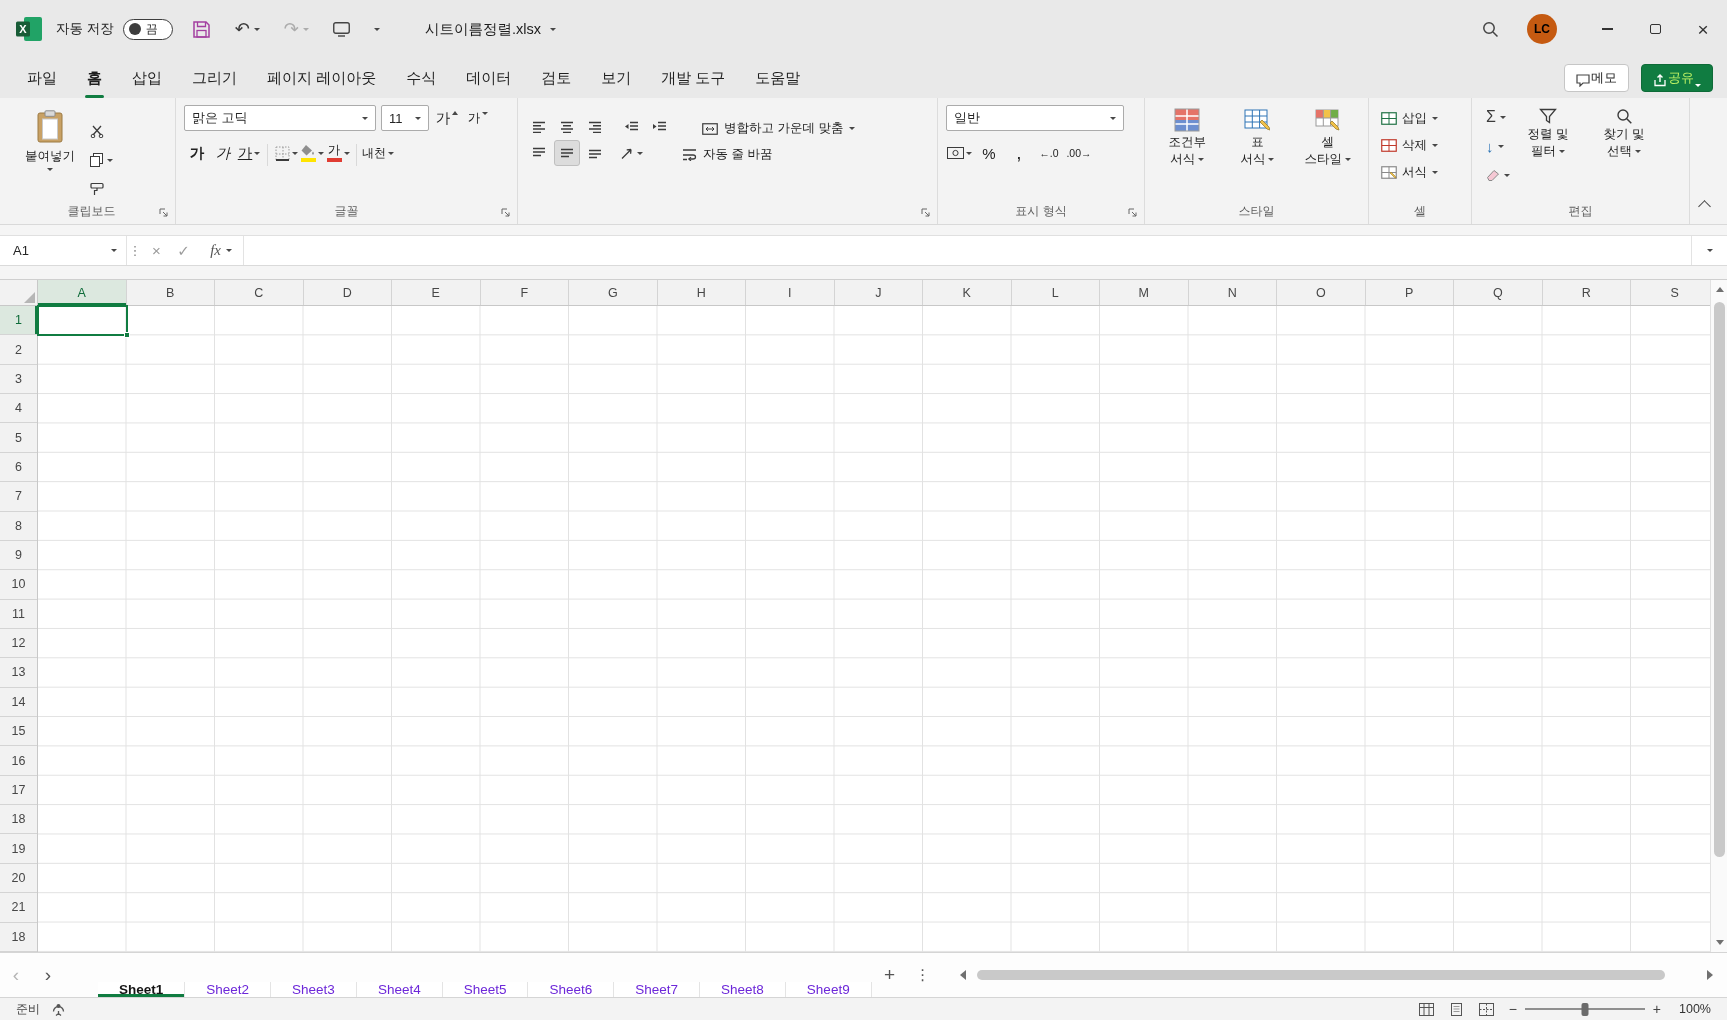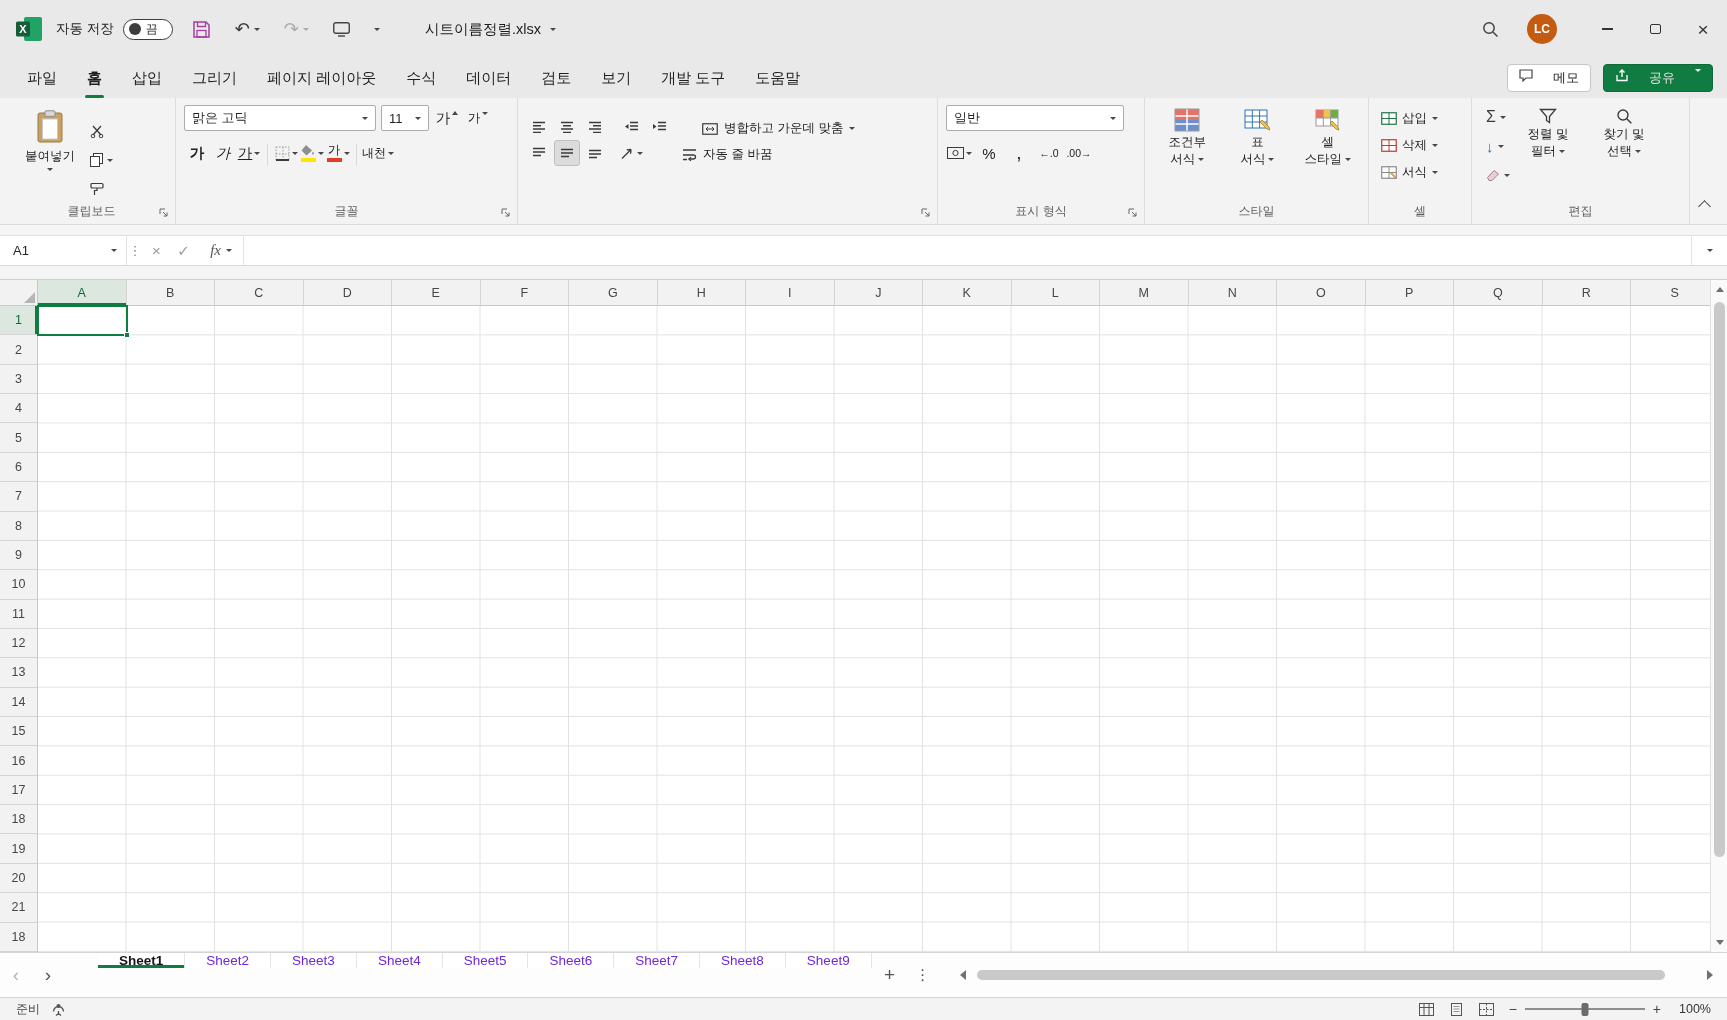--- a/index.html
+++ b/index.html
@@ -17,35 +17,35 @@
 .ibtn{display:inline-flex;align-items:center;justify-content:center;gap:4px;padding:4px 5px;border-radius:4px}
 .glyph{font-size:18px;line-height:1;color:#3b3b3b}
 .caret{width:0;height:0;border-left:4px solid transparent;border-right:4px solid transparent;border-top:4.5px solid #474747;display:inline-block}
 .caret.sm{border-left-width:3.2px;border-right-width:3.2px;border-top-width:3.8px}
 .caret.dim{border-top-color:#ACACAC}
 .cup{width:0;height:0;border-left:3.2px solid transparent;border-right:3.2px solid transparent;border-bottom:4px solid #474747;display:inline-block}
 .dim{color:#ACACAC}
 .titletext{font-size:14.5px;margin-left:40px;display:flex;align-items:center;gap:9px;color:#1d1d1d}
 .tbright{margin-left:auto;display:flex;align-items:center;height:100%}
 .searchwrap{margin-right:28px}
-.avatar{width:30px;height:30px;border-radius:50%;background:#C55A11;color:#ffffff;font-size:12px;font-weight:700;display:flex;align-items:center;justify-content:center;margin-right:26px}
+.avatar{width:30px;height:30px;border-radius:50%;background:#C55A11;color:#000000;font-size:12px;font-weight:700;display:flex;align-items:center;justify-content:center;margin-right:26px}
 .winbtn{width:48px;height:100%;display:flex;align-items:center;justify-content:center;color:#333}
 .minbar{width:11px;height:1.6px;background:#333}
 .maxbox{width:11px;height:10px;border:1.2px solid #333;border-radius:2px}
 .closex{font-size:19px;line-height:1}
 
 
 .tabsrow{height:40px;background:#E9E9E9;display:flex;align-items:stretch;padding-left:12px;flex:0 0 auto}
 .rtabs{display:flex;align-items:stretch}
 .rtab{padding:0 15px;display:flex;align-items:center;font-size:15px;position:relative;color:#1f1f1f}
 .rtab.active{font-weight:700}
 .rtab.active::after{content:'';position:absolute;left:13px;right:13px;bottom:0;height:3px;background:#107C41;border-radius:2px}
 .tabsright{margin-left:auto;display:flex;align-items:center;gap:12px;margin-right:14px}
-.pillbtn{display:flex;align-items:flex-start;gap:20px;border:1px solid #C6C6C6;background:#fff;border-radius:4px;padding:4px 11px;font-size:13px;color:#222}
-.sharebtn{background:#107C41;border-color:#0E6B38;color:#e5e5e5}
+.pillbtn{display:flex;align-items:flex-end;gap:1px;border:1px solid #C6C6C6;background:#fff;border-radius:4px;padding:4px 11px;font-size:13px;color:#222}
+.sharebtn{background:#107C41;border-color:#0E6B38;color:#bef264}
 .sharebtn .caret{border-top-color:#fff}
 
 
 .ribbon{height:127px;background:#F3F3F3;border-bottom:1px solid #D9D9D9;display:flex;padding-left:8px;position:relative;flex:0 0 auto}
 .rgroup{position:relative;border-right:1px solid #DCDCDC;padding:7px 6px 24px 8px}
 .rglabel{position:absolute;bottom:4px;left:0;right:0;text-align:center;font-size:12px;color:#5c5c5c}
 .rglaunch{position:absolute;bottom:6px;right:6px}
 .row{display:flex;align-items:flex-end}
 .r2{margin-top:9px}
 .g2{display:flex;align-items:center;gap:3px}
@@ -97,21 +97,21 @@
 .vscroll{position:absolute;right:0;top:0;width:17px;bottom:0;background:#FAFAFA;border-left:1px solid #E1E1E1}
 .vthumb{position:absolute;left:3px;top:22px;width:11px;height:555px;background:#C9C9C9;border-radius:5.5px}
 .sarr{position:absolute;left:4.5px;width:0;height:0;border-left:4px solid transparent;border-right:4px solid transparent}
 .sarr.up{top:7px;border-bottom:5px solid #707070}
 .sarr.dn{bottom:7px;border-top:5px solid #707070}
 
 
 .sheetbar{height:45px;background:#FDFDFD;border-top:1px solid #D5D5D5;display:flex;align-items:stretch;flex:0 0 auto}
 .navarr{width:32px;display:flex;align-items:center;justify-content:center;font-size:19px;color:#555}
 .navarr.dim{color:#B5B5B5}
-.stabs{display:flex;align-items:flex-start;margin-left:34px}
+.stabs{display:flex;align-items:flex-end;margin-left:34px}
 .stab{padding:0 21px;display:flex;align-items:center;font-size:13.5px;border-right:1px solid #E4E4E4;position:relative;color:#6d28d9;background:#fff}
 .stab.active{font-weight:700;color:#151515}
 .stab.active::after{content:'';position:absolute;bottom:0;left:0;right:0;height:3px;background:#107C41}
 .addsheet{width:36px;display:flex;align-items:center;justify-content:center;font-size:19px;color:#555}
 .moresheet{width:30px;display:flex;align-items:center;justify-content:center;font-size:15px;color:#555}
 .hscroll{flex:1;display:flex;align-items:center;margin:0 14px 0 22px;gap:8px}
 .tri{width:0;height:0}
 .tri.l{border-top:5px solid transparent;border-bottom:5px solid transparent;border-right:6px solid #707070}
 .tri.r{border-top:5px solid transparent;border-bottom:5px solid transparent;border-left:6px solid #707070}
 .hstrack{flex:1;height:13px;position:relative}

